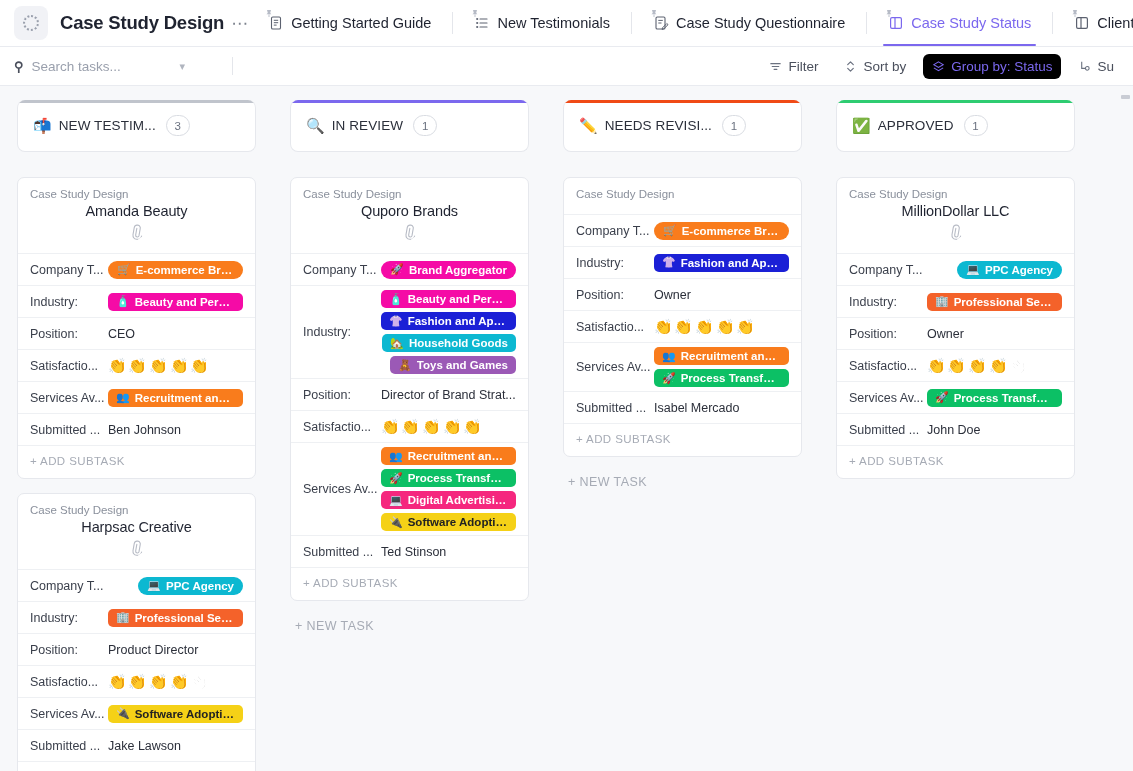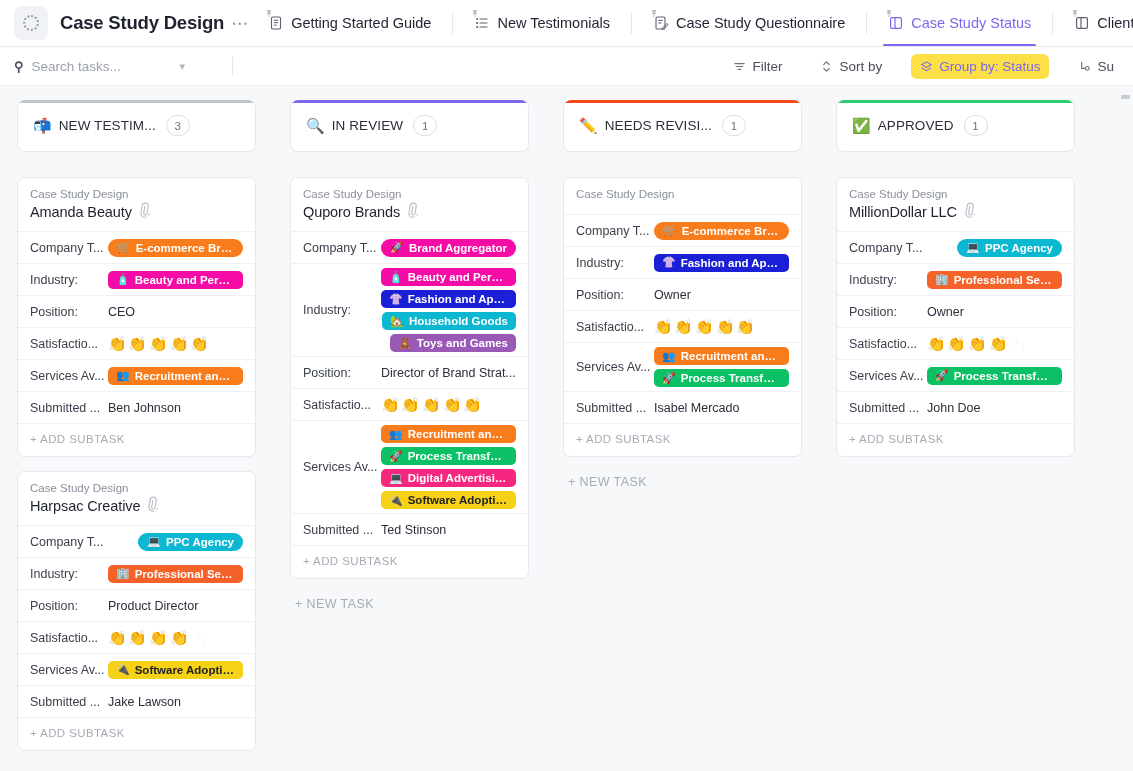--- a/index.html
+++ b/index.html
@@ -109,32 +109,32 @@
     width: 140px;
     background: transparent;
   }
   .search-input::placeholder { color: #9aa0ad; }
   .chev-down { color: #b0b5bf; font-size: 11px; }
   .tool-sep { width: 1px; height: 18px; background: #e4e6eb; margin-left: 8px; }
   .tool-right {
     margin-left: auto;
     display: flex;
     align-items: flex-end;
-    gap: 20px;
+    gap: 8px;
   }
   .tool-btn {
     display: flex; align-items: center; gap: 6px;
     font-size: 13.5px;
     color: #4a4f5c;
     padding: 5px 9px;
     border-radius: 6px;
     flex: 0 0 auto;
   }
   .tool-btn.highlight {
-    background: #fde047;
+    background: #000000;
     color: #7b68ee;
   }
 
   
   .board {
     height: 685px;
     background: #f7f8fa;
     display: flex;
     gap: 0;
     padding: 0;
@@ -200,21 +200,21 @@
     border-radius: 7px;
     margin-bottom: 14px;
     overflow: hidden;
   }
   .card-head { padding: 10px 12px 11px 12px; }
   .card-breadcrumb {
     font-size: 11.5px;
     color: #8a909c;
     margin-bottom: 3px;
   }
-  .card-title-row { display: flex; align-items: center; gap: 6px; }
+  .card-title-row { display: flex; align-items: center; gap: 6px; flex-direction: column; }
   .card-title {
     font-size: 14.5px;
     color: #1f2330;
     letter-spacing: -0.1px;
   }
   .clip-icon { color: #b8bcc6; font-size: 13px; transform: rotate(-35deg); display:inline-block; }
 
   .field-row {
     display: flex;
     align-items: center;

